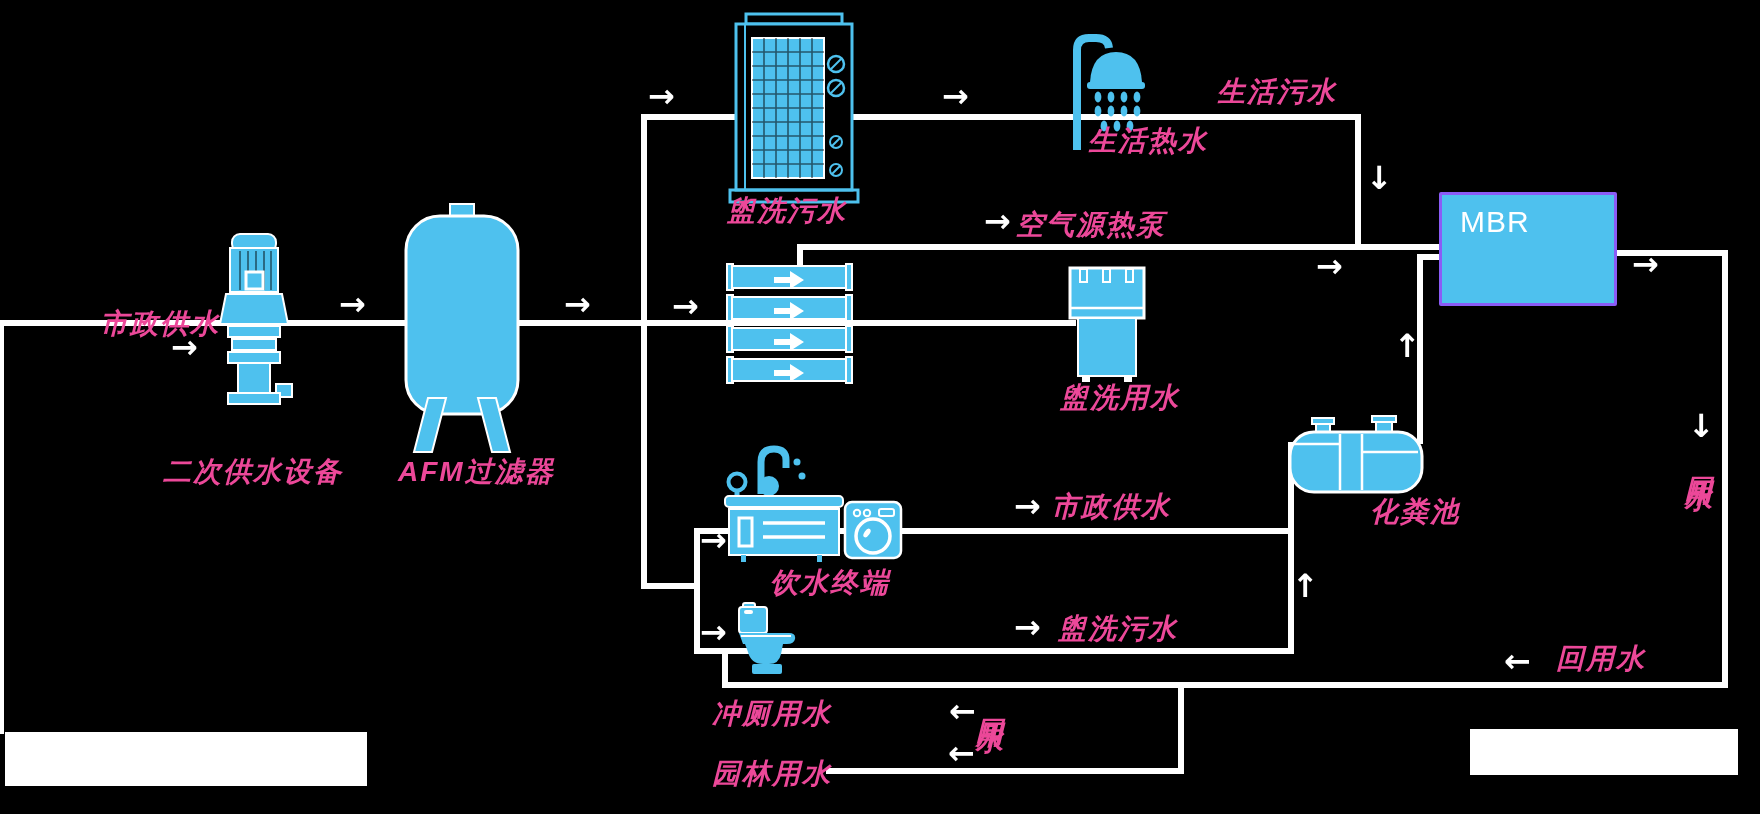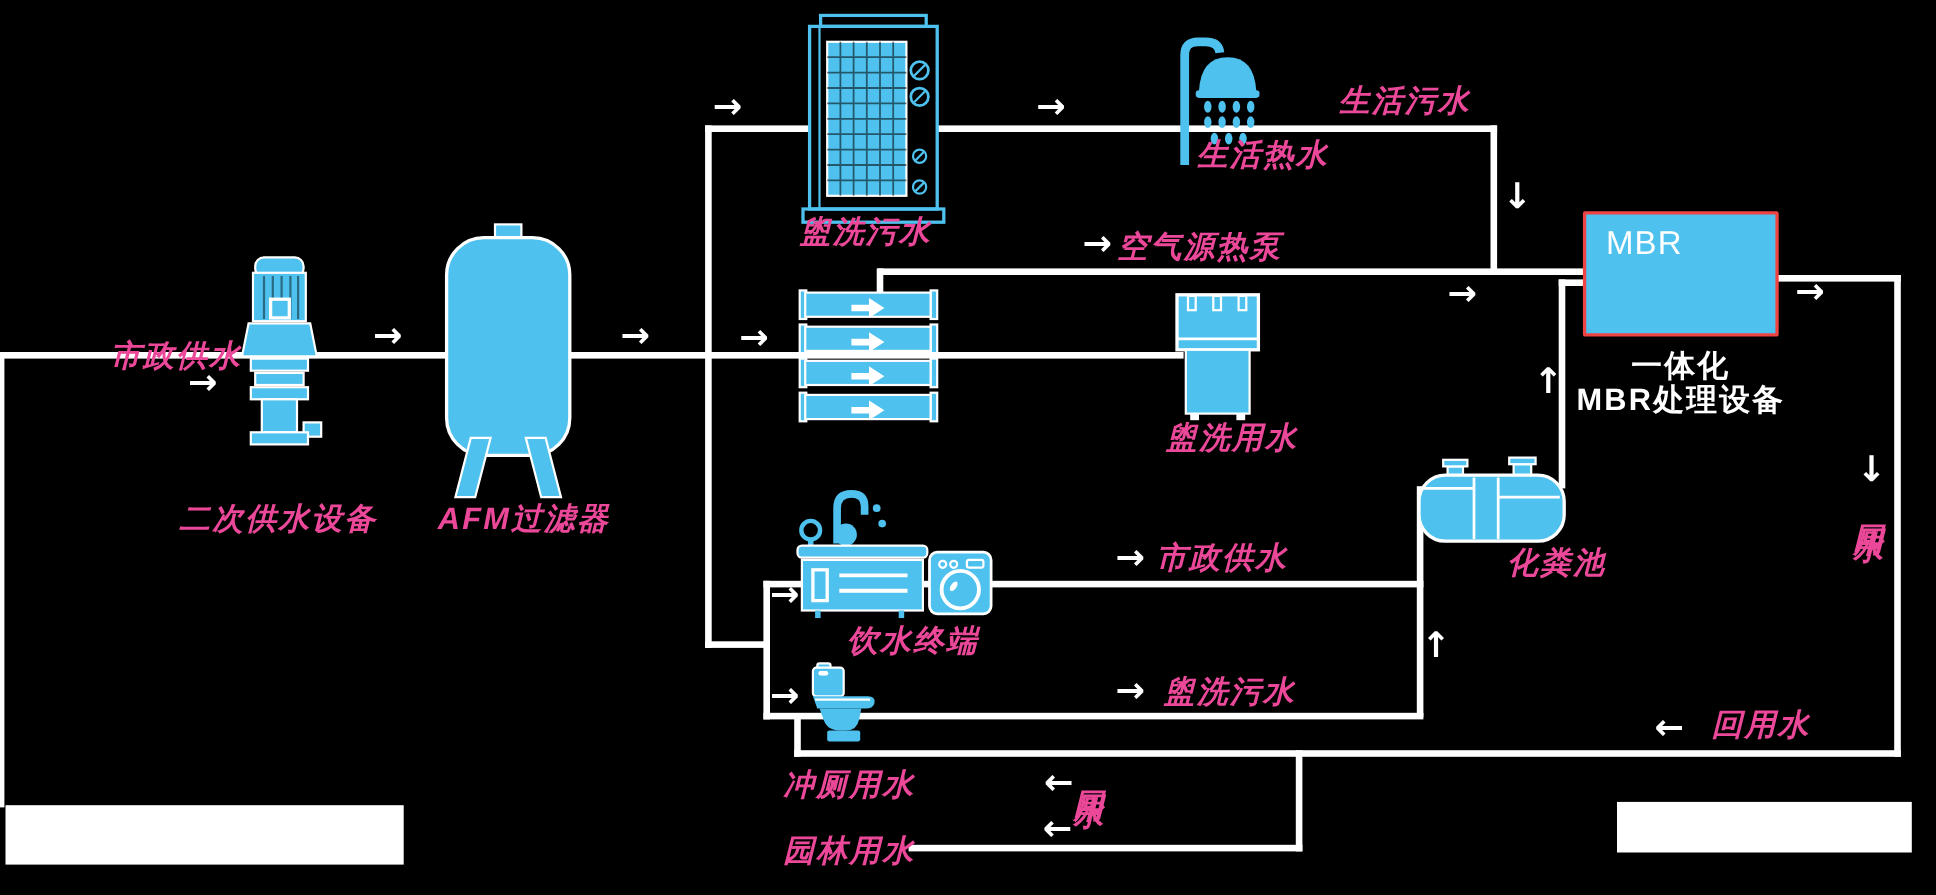--- a/index.html
+++ b/index.html
@@ -22,21 +22,21 @@
     writing-mode:vertical-rl;text-orientation:upright;font-size:27px;
     letter-spacing:4px;white-space:normal;
   }
   .arw{
     position:absolute;z-index:3;color:#fff;font-size:32px;font-weight:bold;
     line-height:1;font-family:"DejaVu Sans","Liberation Sans",sans-serif;
   }
   .wbox{position:absolute;background:#fff;z-index:4;}
   .mbr-box{
     position:absolute;left:1439px;top:192px;width:178px;height:114px;
-    background:var(--accent);border:3px solid #ef4444;border-radius:2px;
+    background:var(--accent);border:3px solid #8b5cf6;border-radius:2px;
     box-sizing:border-box;z-index:2;color:#fff;font-size:30px;font-weight:500;
     padding:10px 0 0 18px;letter-spacing:1px;
   }
   .mbr-cap{position:absolute;left:1408px;width:240px;text-align:center;z-index:3;
     color:#fff;font-size:28px;font-weight:600;letter-spacing:2px;line-height:1.05;}
   .cy{fill:var(--accent);stroke:#fff;stroke-width:2;}
   svg{display:block;}
 </style>
 </head>
 <body>
@@ -226,22 +226,20 @@
   </div>
 
   <div class="lbl" style="left:100px;top:309px">市政供水</div>
   <div class="lbl" style="left:163px;top:457px">二次供水设备</div>
   <div class="lbl" style="left:398px;top:457px">AFM过滤器</div>
   <div class="lbl" style="left:727px;top:196px">盥洗污水</div>
   <div class="lbl" style="left:1088px;top:126px">生活热水</div>
   <div class="lbl" style="left:1217px;top:77px">生活污水</div>
   <div class="lbl" style="left:1016px;top:210px">空气源热泵</div>
   <div class="lbl" style="left:1060px;top:383px">盥洗用水</div>
-  <div class="mbr-cap" style="top:318px">一体化</div>
-  <div class="mbr-cap" style="top:349px">MBR处理设备</div>
   <div class="lbl" style="left:1370px;top:497px">化粪池</div>
   <div class="lbl" style="left:770px;top:568px">饮水终端</div>
   <div class="lbl" style="left:1051px;top:492px">市政供水</div>
   <div class="lbl" style="left:1058px;top:614px">盥洗污水</div>
   <div class="lbl" style="left:712px;top:699px">冲厕用水</div>
   <div class="lbl" style="left:712px;top:759px">园林用水</div>
   <div class="lbl" style="left:1556px;top:644px">回用水</div>
   <div class="lbl vlbl" style="left:1684px;top:455px">回用水</div>
   <div class="lbl vlbl" style="left:975px;top:697px">回用水</div>
 

